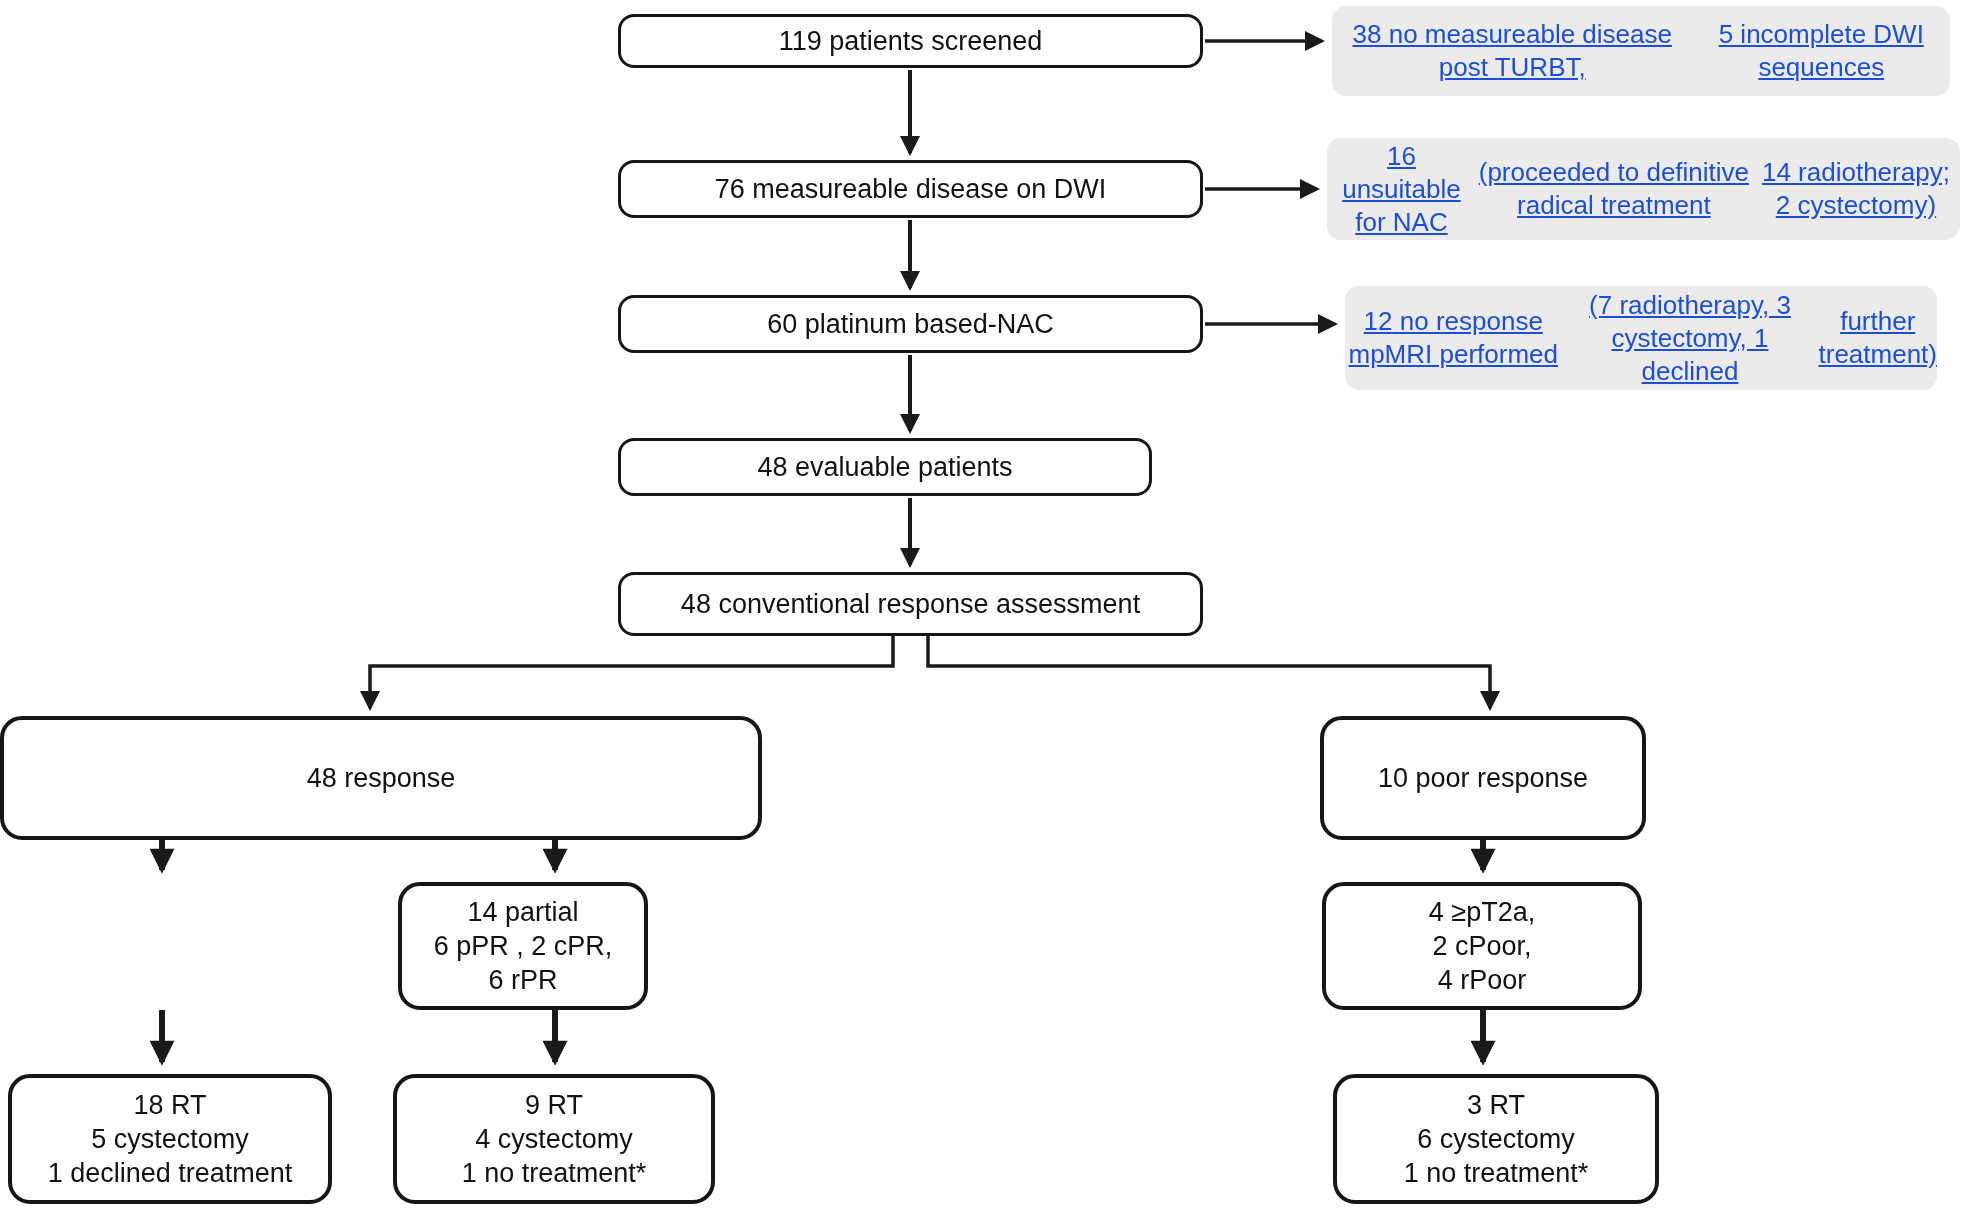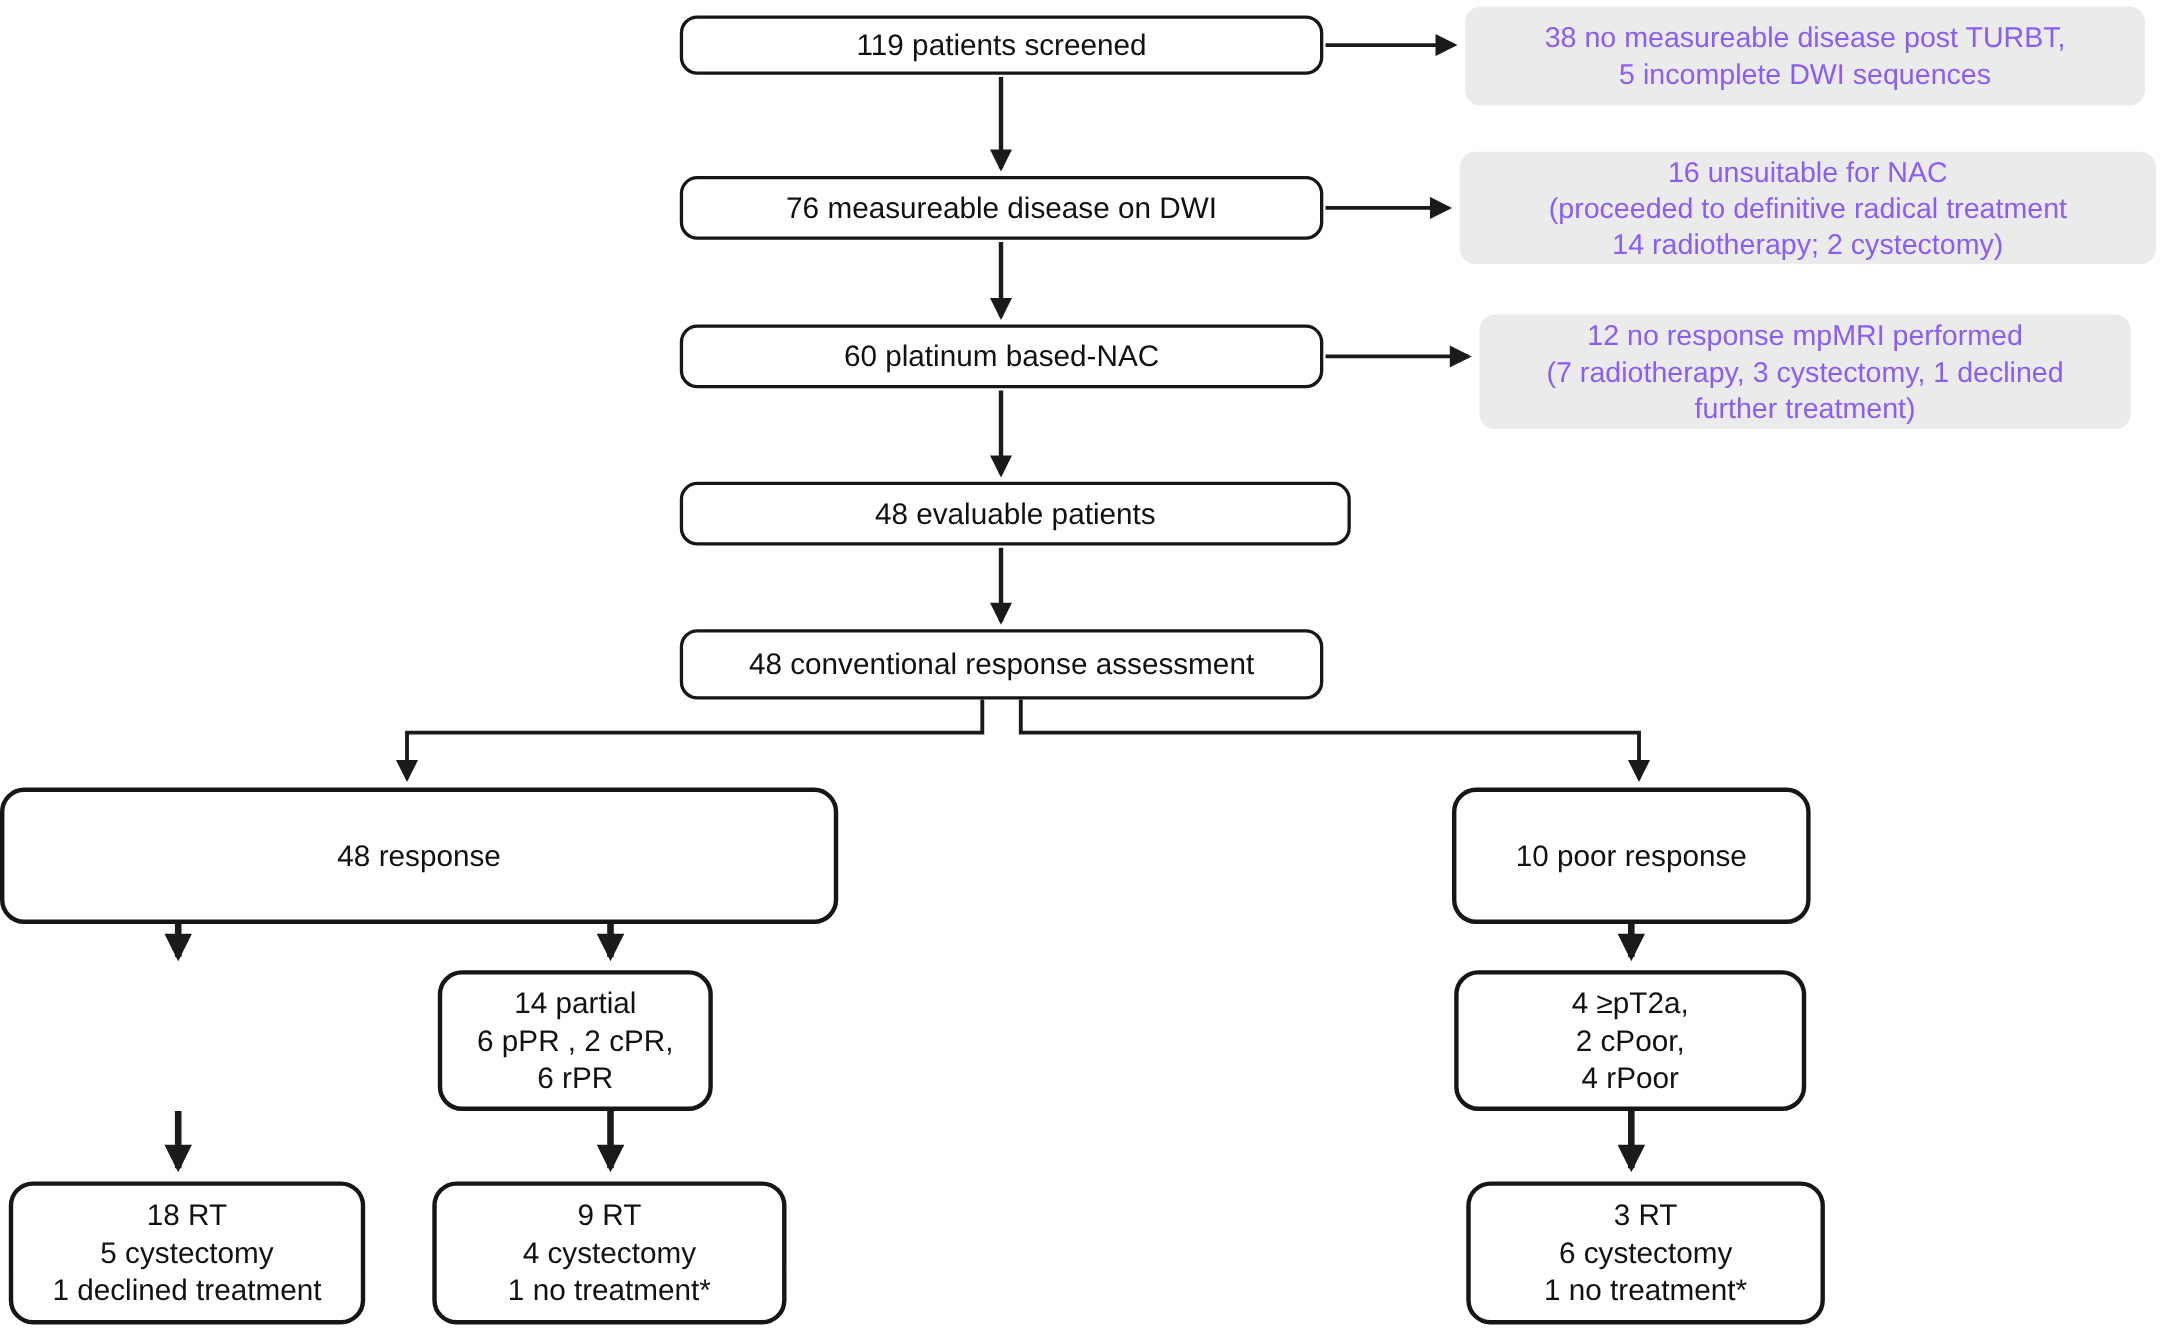--- a/index.html
+++ b/index.html
@@ -24,26 +24,27 @@
     align-items:center;justify-content:center;
     text-align:center;
     font-size:27px;line-height:34px;
     box-sizing:border-box;
   }
   .node.heavy{border-width:4px;border-radius:22px;}
   .note{
     position:absolute;
     background:#ebebeb;
     border-radius:14px;
-    display:flex;flex-direction:column;
+    display:flex;
     align-items:center;justify-content:center;
     text-align:center;
     font-size:26px;line-height:33px;
-    color:#8b5cf6;
+    color:#1d4ed8;
     box-sizing:border-box;
+    text-decoration:underline;
   }
 </style>
 </head>
 <body>
 
 <div id="canvas">
 
   <svg id="connectors" width="1969" height="1214" viewBox="0 0 1969 1214">
     <defs>
       <marker id="ah" viewBox="0 0 10 10" refX="8.5" refY="5" markerWidth="22" markerHeight="20" orient="auto" markerUnits="userSpaceOnUse">
@@ -80,21 +81,21 @@
   </div>
 
   <div class="node" style="left:618px;top:160px;width:585px;height:58px;">
     <div>76 measureable disease on DWI</div>
   </div>
 
   <div class="node" style="left:618px;top:295px;width:585px;height:58px;">
     <div>60 platinum based-NAC</div>
   </div>
 
-  <div class="node" style="left:618px;top:438px;width:610px;height:58px;">
+  <div class="node" style="left:618px;top:438px;width:534px;height:58px;">
     <div>48 evaluable patients</div>
   </div>
 
   <div class="node" style="left:618px;top:572px;width:585px;height:64px;">
     <div>48 conventional response assessment</div>
   </div>
 
   <div class="note" style="left:1332px;top:6px;width:618px;height:90px;">
     <div>38 no measureable disease post TURBT,</div>
     <div>5 incomplete DWI sequences</div>

